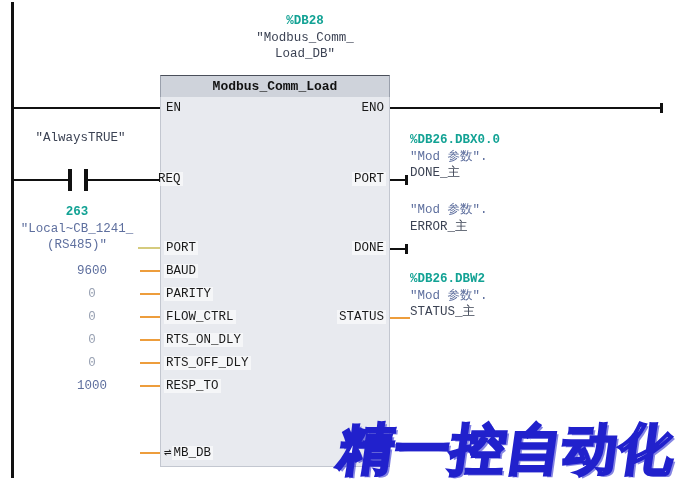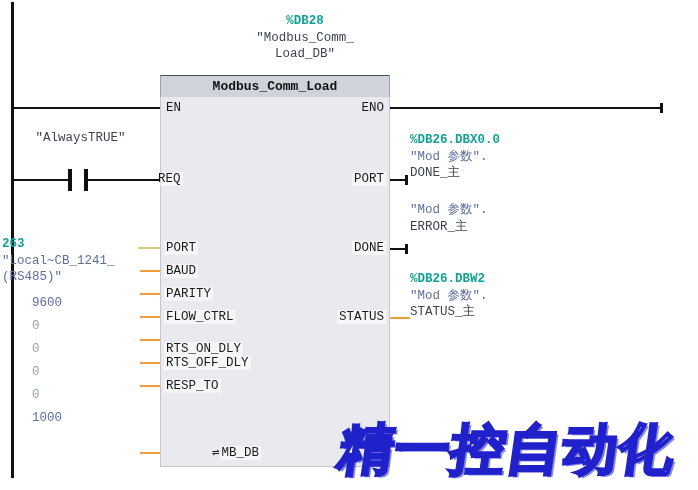--- a/index.html
+++ b/index.html
@@ -34,21 +34,21 @@
   .wire{height:2px;}
   .wire-black{background:#111;}
   .wire-orange{background:#ED9D3C;}
   .wire-olive{background:#D5CB7E;}
   .tick{width:3px;height:10px;background:#111;}
   .rail{left:11px;top:2px;width:3px;height:476px;background:#111;}
   
   .contact-bar{width:3.5px;height:22px;background:#111;top:169px;}
   
   .grp{line-height:16.5px;white-space:nowrap;}
-  .grp-r{text-align:left;margin-top:32px;}
+  .grp-r{text-align:center;}
   .grp-c{text-align:center;}
   
   .watermark{
     left:338px;top:424px;width:360px;height:64px;
     font-size:55px;font-weight:bold;line-height:60px;letter-spacing:1px;
     color:#ffffff;
     -webkit-text-stroke:2.5px #2121CC;
     text-shadow:3px 2px 0 rgba(33,33,204,0.55);
     transform:skewX(-8deg);
     white-space:nowrap;
@@ -69,24 +69,24 @@
 
   <div class="abs blk-header">Modbus_Comm_Load</div>
   <div class="abs blk-body"></div>
 
   <div class="abs pin" style="left:166px;top:101px;text-align:right;">EN</div>
   <div class="abs pin" style="left:156px;top:172px;"><span class="pinbox">REQ</span></div>
   <div class="abs pin" style="left:164px;top:241px;"><span class="pinbox">PORT</span></div>
   <div class="abs pin" style="left:164px;top:264px;"><span class="pinbox">BAUD</span></div>
   <div class="abs pin" style="left:164px;top:287px;"><span class="pinbox">PARITY</span></div>
   <div class="abs pin" style="left:164px;top:310px;"><span class="pinbox">FLOW_CTRL</span></div>
-  <div class="abs pin" style="left:164px;top:342px;"><span class="pinbox">RTS_ON_DLY</span></div>
+  <div class="abs pin" style="left:164px;top:333px;"><span class="pinbox">RTS_ON_DLY</span></div>
   <div class="abs pin" style="left:164px;top:356px;"><span class="pinbox">RTS_OFF_DLY</span></div>
   <div class="abs pin" style="left:164px;top:379px;"><span class="pinbox">RESP_TO</span></div>
-  <div class="abs pin" style="left:164px;top:446px;margin-left:48px;">
+  <div class="abs pin" style="left:164px;top:446px;">
     <span>⇌</span><span class="pinbox">MB_DB</span>
   </div>
 
   <div class="abs pin pin-right" style="right:314px;top:101px;">ENO</div>
   <div class="abs pin pin-right" style="right:312px;top:172px;"><span class="pinbox">PORT</span></div>
   <div class="abs pin pin-right" style="right:312px;top:241px;"><span class="pinbox">DONE</span></div>
   <div class="abs pin pin-right" style="right:312px;top:310px;"><span class="pinbox">STATUS</span></div>
 
   <div class="abs wire wire-black" style="left:13px;top:107px;width:147px;"></div>
   <div class="abs wire wire-black" style="left:390px;top:107px;width:272px;"></div>

